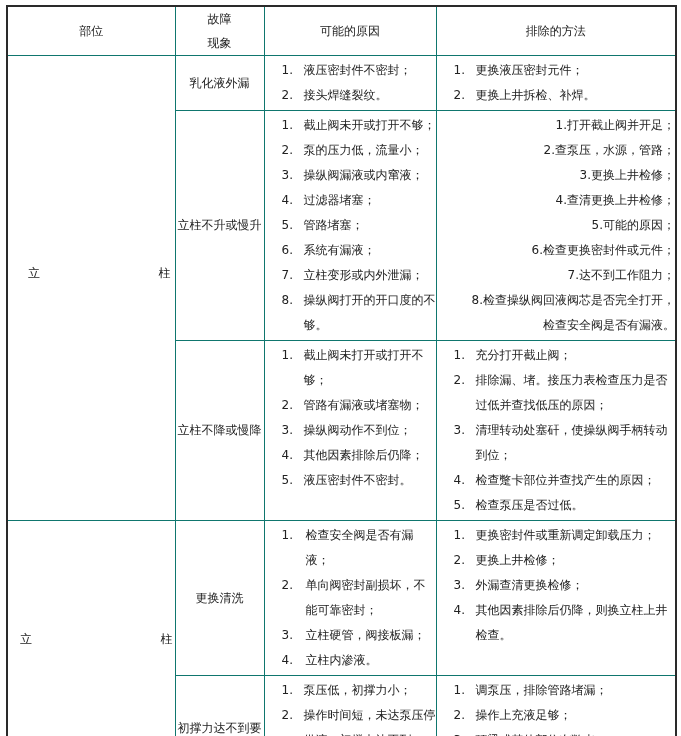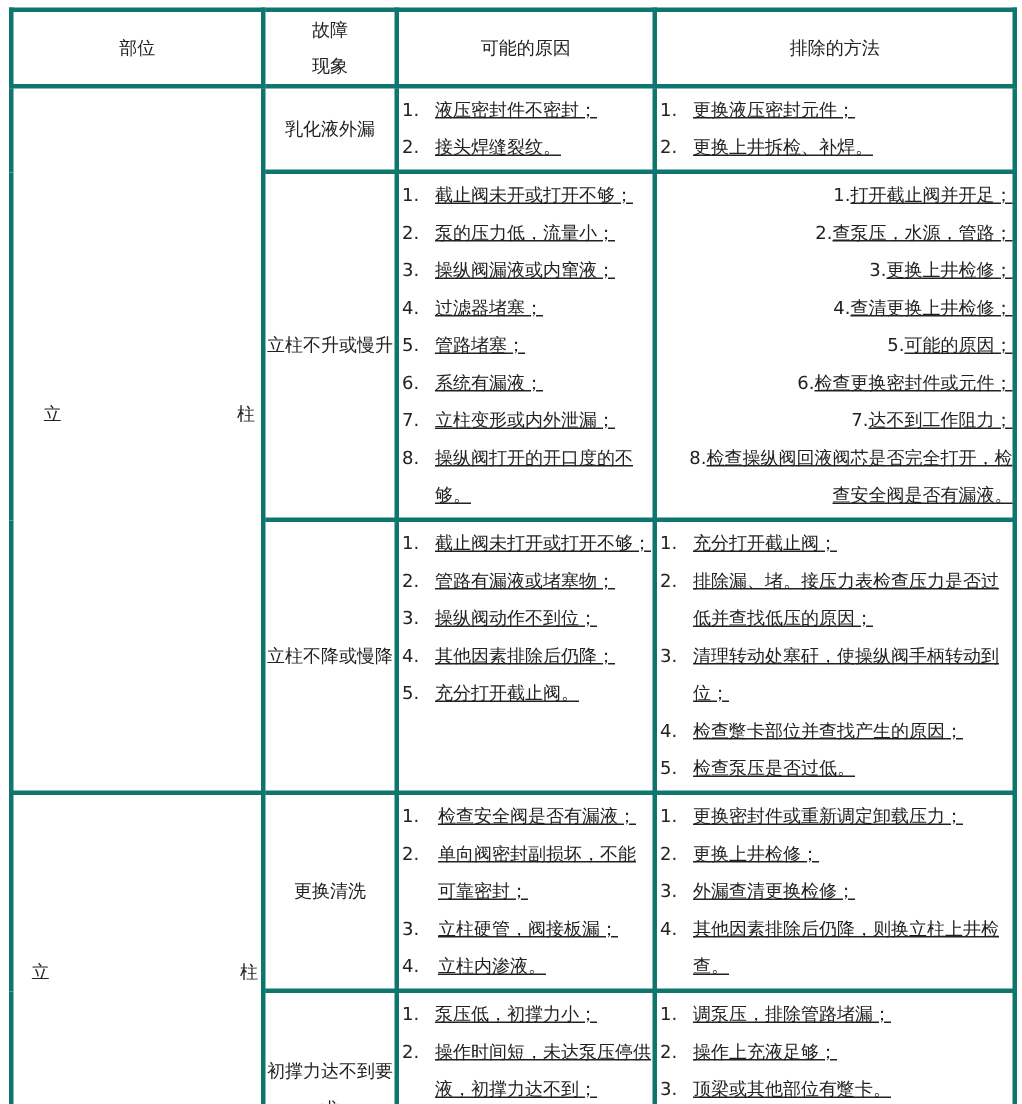--- a/index.html
+++ b/index.html
@@ -1,26 +1,26 @@
 <!DOCTYPE html>
 <html><head>
 <meta charset="utf-8">
 <style>
   html, body { margin: 0; padding: 0; background: #ffffff; }
   body { width: 681px; height: 736px; overflow: hidden; position: relative;
          font-family: "DejaVu Sans", "Liberation Sans", sans-serif; color: #222; font-size: 12px; }
   table.fault { position: absolute; left: 6px; top: 5px; width: 671px; border-collapse: collapse;
                 border: 2px solid #2a2a2a; table-layout: fixed; }
-  table.fault td, table.fault th { border: 3px solid #0f766e; padding: 0; vertical-align: middle; font-weight: normal; }
+  table.fault td, table.fault th { border: 1px solid #0f766e; padding: 0; vertical-align: middle; font-weight: normal; }
   col.c1 { width: 168px; } col.c2 { width: 89px; } col.c3 { width: 172px; } col.c4 { width: 240px; }
   th { height: 47px; text-align: center; line-height: 24px; }
   .part { position: relative; }
   .part .l, .part .r { position: absolute; }
   .sym { text-align: center; line-height: 25px; padding: 0 2px; }
-  ul.items { list-style: none; margin: 0; padding: 2px 0 2px 2px; text-decoration: underline; }
+  ul.items { list-style: none; margin: 0; padding: 2px 0 2px 17px; }
   ul.items li { line-height: 25px; padding-left: 22px; text-indent: -22px; }
   ul.items li .num { display: inline-block; width: 22px; text-indent: 0; }
   .c3cell ul.gap li { padding-left: 24px; text-indent: -24px; }
   .c3cell ul.gap li .num { width: 24px; }
 </style>
 </head>
 <body>
 
 <table class="fault">
   <colgroup>
@@ -88,21 +88,21 @@
         </td>
       </tr>
       <tr style="height: 169px;">
         <td class="sym">立柱不降或慢降</td>
         <td class="c3cell" style="vertical-align: top;">
           <ul class="items">
             <li><span class="num">1.</span><span>截止阀未打开或打开不够；</span></li>
             <li><span class="num">2.</span><span>管路有漏液或堵塞物；</span></li>
             <li><span class="num">3.</span><span>操纵阀动作不到位；</span></li>
             <li><span class="num">4.</span><span>其他因素排除后仍降；</span></li>
-            <li><span class="num">5.</span><span>充分打开截止阀。</span></li>
+            <li><span class="num">5.</span><span>液压密封件不密封。</span></li>
           </ul>
         </td>
         <td class="c4cell" style="vertical-align: top;">
           <ul class="items">
             <li><span class="num">1.</span><span>充分打开截止阀；</span></li>
             <li><span class="num">2.</span><span>排除漏、堵。接压力表检查压力是否过低并查找低压的原因；</span></li>
             <li><span class="num">3.</span><span>清理转动处塞矸，使操纵阀手柄转动到位；</span></li>
             <li><span class="num">4.</span><span>检查蹩卡部位并查找产生的原因；</span></li>
             <li><span class="num">5.</span><span>检查泵压是否过低。</span></li>
           </ul>

